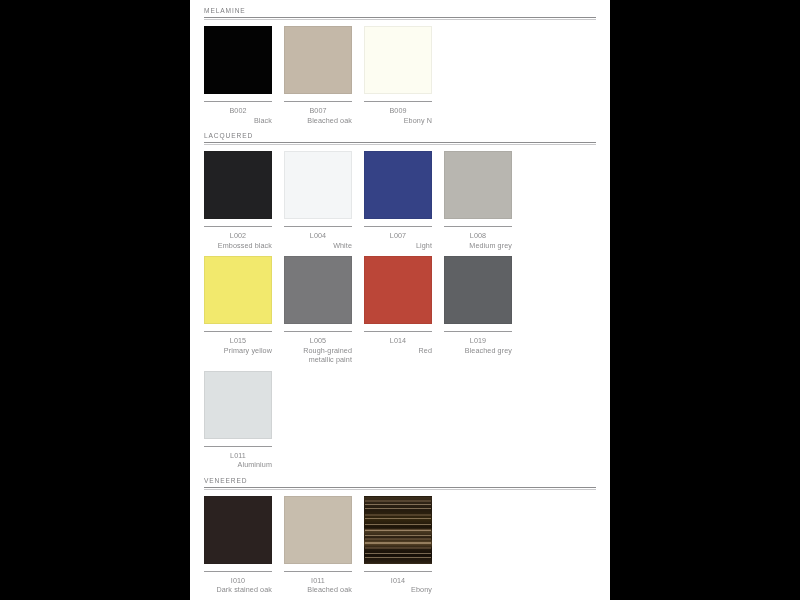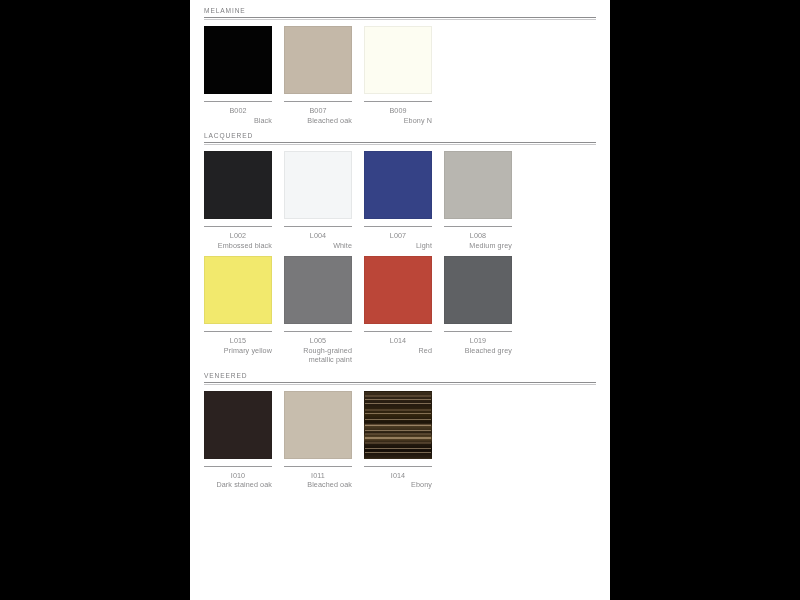--- a/index.html
+++ b/index.html
@@ -216,20 +216,28 @@
               <div class="swatch-chip" style="background: rgb(187, 70, 56);"></div>
               <div class="swatch-underline"></div>
               <div class="swatch-code">L014</div>
               <div class="swatch-name">Red</div>
             </div>
             <div class="swatch-cell">
               <div class="swatch-chip" style="background: rgb(95, 97, 100);"></div>
               <div class="swatch-underline"></div>
               <div class="swatch-code">L019</div>
               <div class="swatch-name">Bleached grey</div>
+            </div>
+          </div>
+          <div class="swatch-row">
+            <div class="swatch-cell">
+              <div class="swatch-chip" style="background: rgb(221, 225, 226);"></div>
+              <div class="swatch-underline"></div>
+              <div class="swatch-code">L011</div>
+              <div class="swatch-name">Aluminium</div>
             </div>
           </div>
         </div>
         <div class="section">
           <div class="section-header">
             <div class="section-title">VENEERED</div>
             <div class="section-rule"></div>
             <div class="section-rule thin"></div>
           </div>
           <div class="swatch-row">

